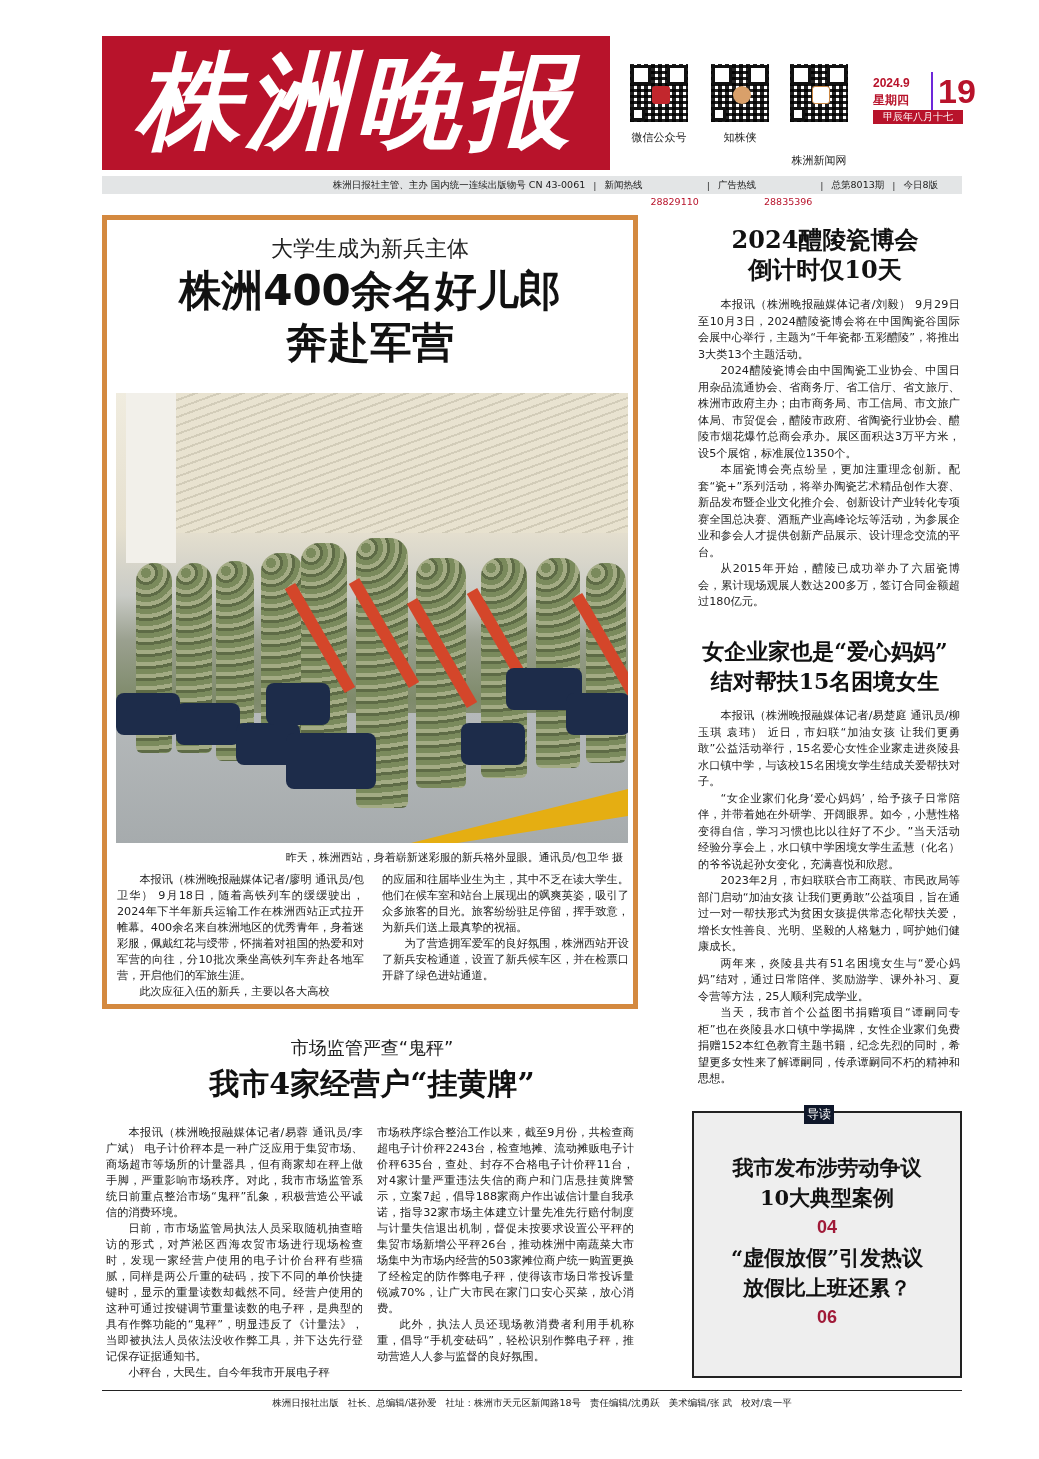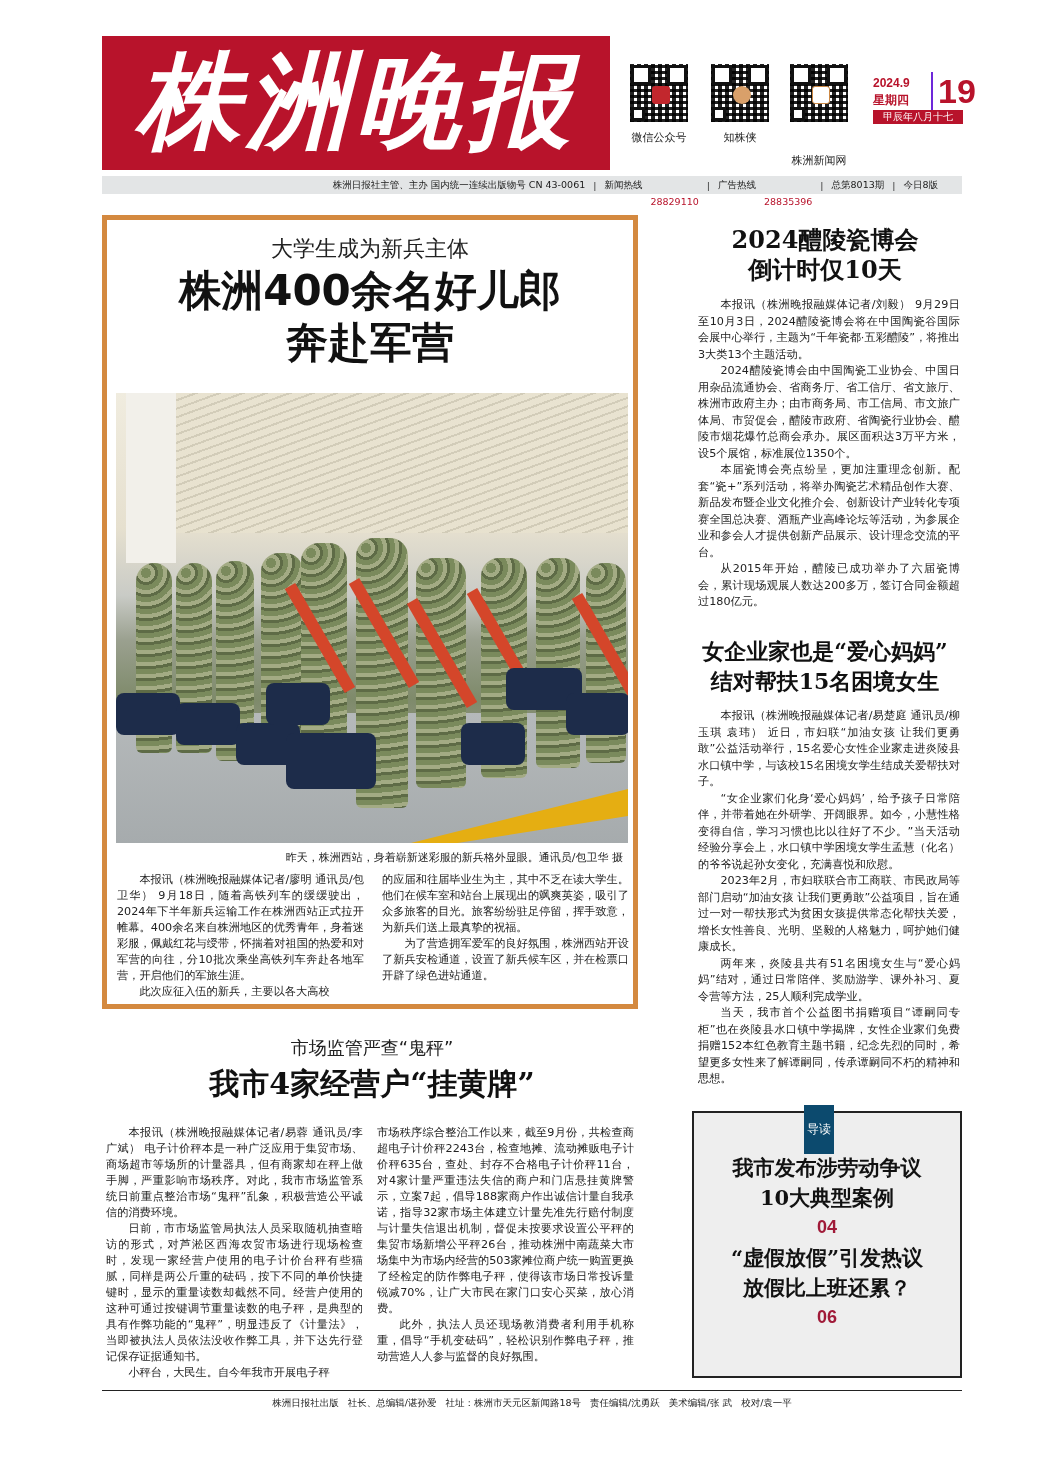--- a/index.html
+++ b/index.html
@@ -71,21 +71,21 @@
 
   
   .bottom { left: 102px; top: 1036px; width: 540px; }
   .b-kicker { text-align: center; font-size: 18px; color: #222; }
   .b-title { text-align: center; font-family: "DejaVu Serif", serif; font-weight: bold; font-size: 30px; margin-top: 4px; color: #111; }
   .b-body { display: flex; gap: 14px; margin-top: 20px; padding: 0 8px 0 4px; }
   .b-body .col { font-size: 11.2px; line-height: 16px; }
 
   
   .guide { left: 692px; top: 1111px; width: 270px; height: 267px; border: 2px solid #222; background: #eeeeee; text-align: center; }
-  .guide-tag { position: absolute; left: 110px; top: -8px; background: #0c4a6e; color: #fff; font-size: 12px; padding: 16px 3px; }
+  .guide-tag { position: absolute; left: 110px; top: -8px; background: #0f172a; color: #fff; font-size: 12px; padding: 1px 3px; }
   .guide-title { font-family: "DejaVu Serif", serif; font-weight: bold; font-size: 21px; line-height: 30px; color: #111; }
   .guide-page { font-family: "Liberation Sans", sans-serif; font-weight: bold; color: #a01a38; font-size: 18px; line-height: 28px; }
 
   .footer-rule { left: 102px; top: 1390px; width: 860px; height: 1px; background: #222; }
   .footer { left: 102px; top: 1397px; width: 860px; text-align: center; font-size: 9.5px; color: #222; white-space: pre; }
 </style>
 </head>
 <body>
 
 <div class="abs masthead">株洲晚报</div>

